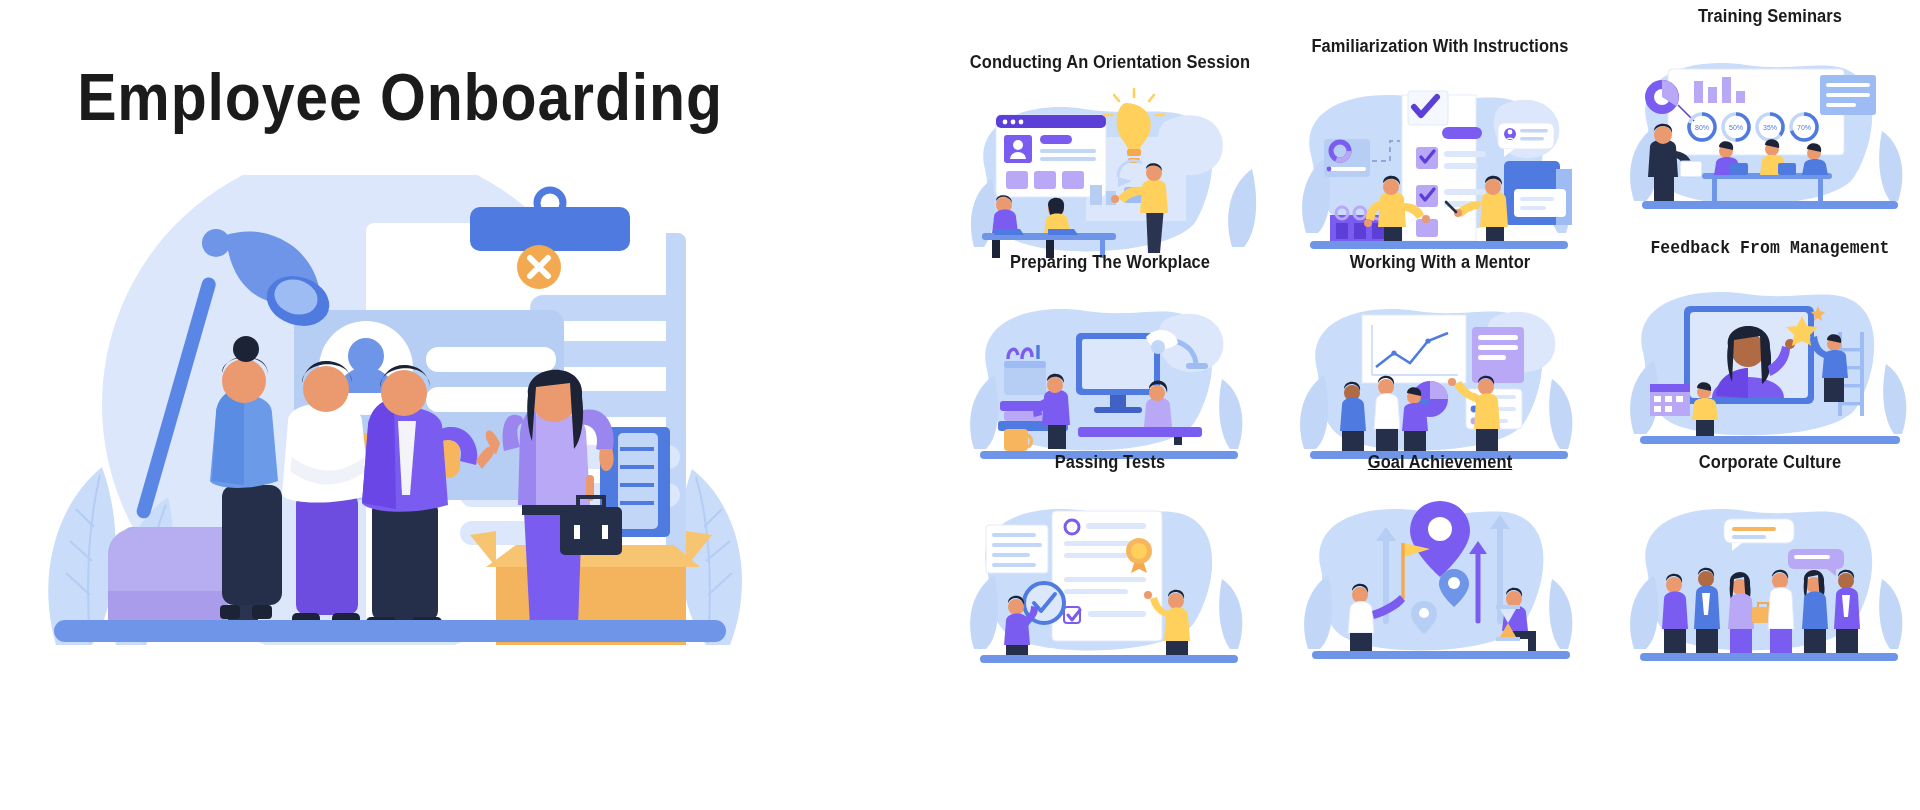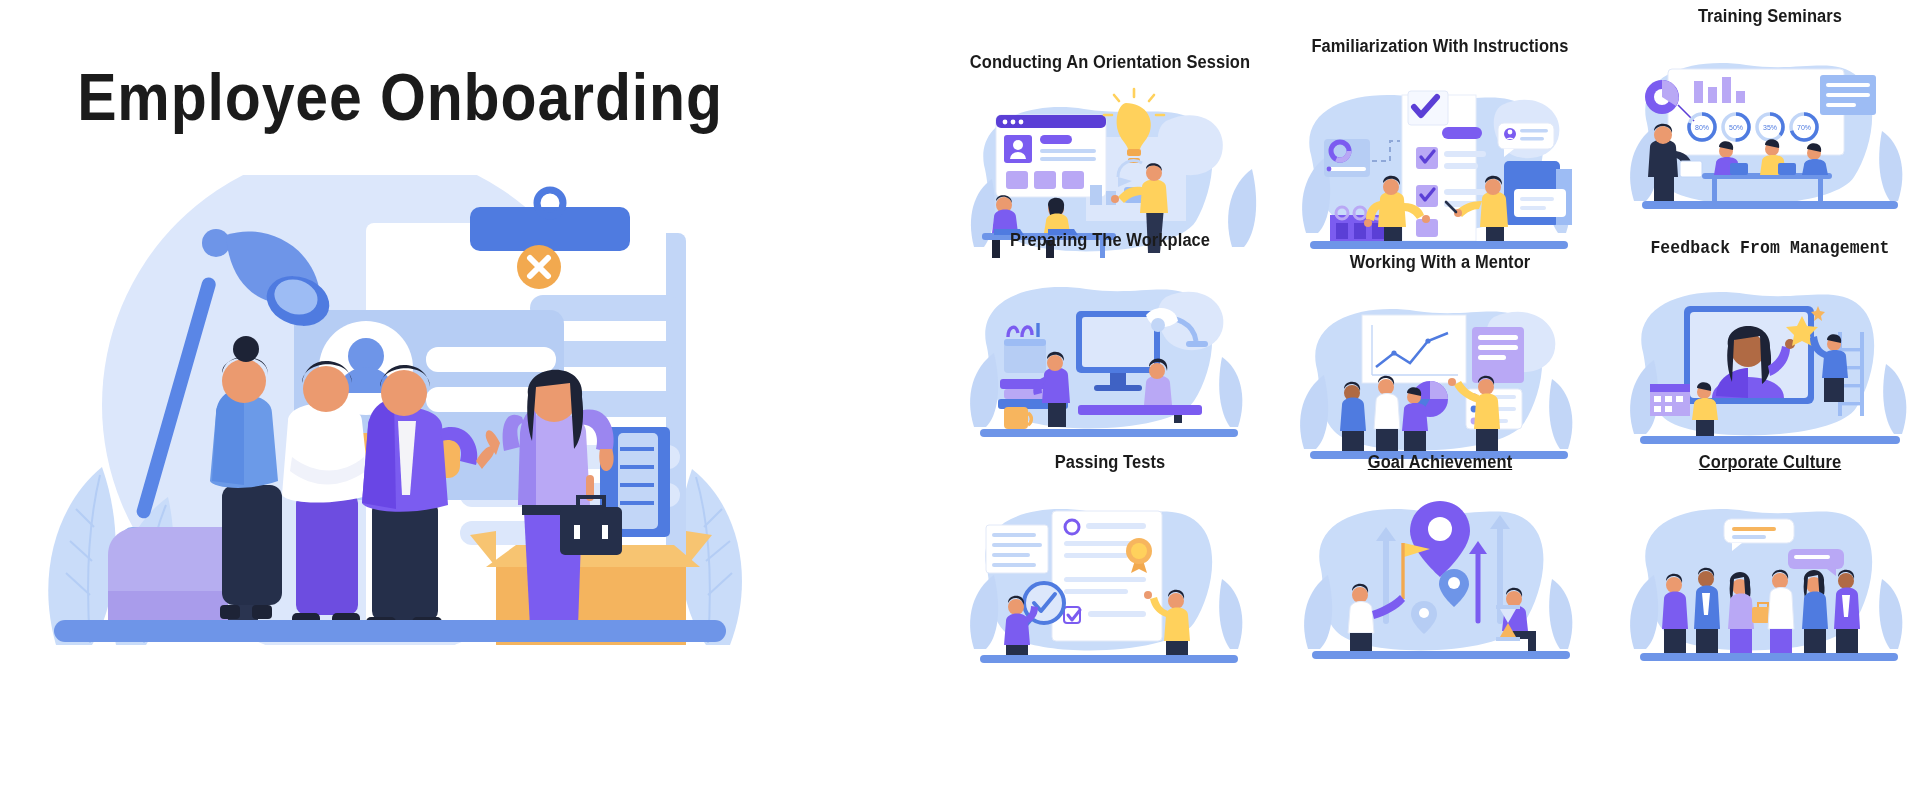--- a/index.html
+++ b/index.html
@@ -444,21 +444,21 @@
           <g>
             <circle cx="194" cy="118" r="7" fill="#eb9a6f"></circle>
             <path d="M187 114 C 187 106 203 106 201 117 Z" fill="#1d2336"></path>
             <path d="M184 130 C 184 122 206 122 206 130 L 208 140 L 182 140 Z" fill="#4f7be0"></path>
           </g>
           <rect x="22" y="166" width="256" height="8" rx="4" fill="#6e95e8"></rect>
         </svg>
       </div>
     </div>
 
-    <div class="cell" style="left:0px;  top:230px;">
+    <div class="cell" style="left:0px;  top:252px;">
       <div class="cell-title">Preparing The Workplace</div>
       <div class="cell-art">
         <svg class="thumb-svg" viewBox="0 0 300 190">
           <path d="M26 84 C 18 38 74 22 126 30 C 180 38 214 20 238 42 C 262 64 252 114 234 142 C 212 176 68 178 44 150 C 26 130 32 106 26 84 Z" fill="#c9dcf9"></path>
           <path d="M206 38 C 242 22 270 46 262 72 C 254 96 218 96 206 80 C 196 66 194 46 206 38 Z" fill="#dce7fb"></path>
           <g fill="#c2d6f7">
             <path d="M14 168 C 4 136 14 108 34 94 C 42 128 38 156 26 168 Z"></path>
             <path d="M278 168 C 288 138 280 110 262 98 C 256 128 260 154 270 168 Z"></path>
           </g>
 
@@ -773,21 +773,21 @@
             <rect x="206" y="124" width="24" height="4" fill="#b6cdf4"></rect>
             <rect x="206" y="156" width="24" height="4" fill="#b6cdf4"></rect>
             <path d="M210 128 L 226 128 L 218 142 Z" fill="#dce7fb"></path>
             <path d="M210 156 L 226 156 L 218 142 Z" fill="#f7b55e"></path>
           </g>
           <rect x="22" y="170" width="258" height="8" rx="4" fill="#6e95e8"></rect>
         </svg>
       </div>
     </div>
 
-    <div class="cell" style="left:660px; top:452px;text-decoration:underline;">
+    <div class="cell" style="left:660px; top:452px;">
       <div class="cell-title">Corporate Culture</div>
       <div class="cell-art">
         <svg class="thumb-svg" viewBox="0 0 300 190">
           <path d="M26 84 C 18 38 74 22 126 30 C 180 38 214 20 238 42 C 262 64 252 114 234 142 C 212 176 68 178 44 150 C 26 130 32 106 26 84 Z" fill="#c9dcf9"></path>
           <g fill="#c2d6f7">
             <path d="M14 168 C 4 136 14 108 34 94 C 42 128 38 156 26 168 Z"></path>
             <path d="M278 168 C 288 138 280 110 262 98 C 256 128 260 154 270 168 Z"></path>
           </g>
 
           <g>

